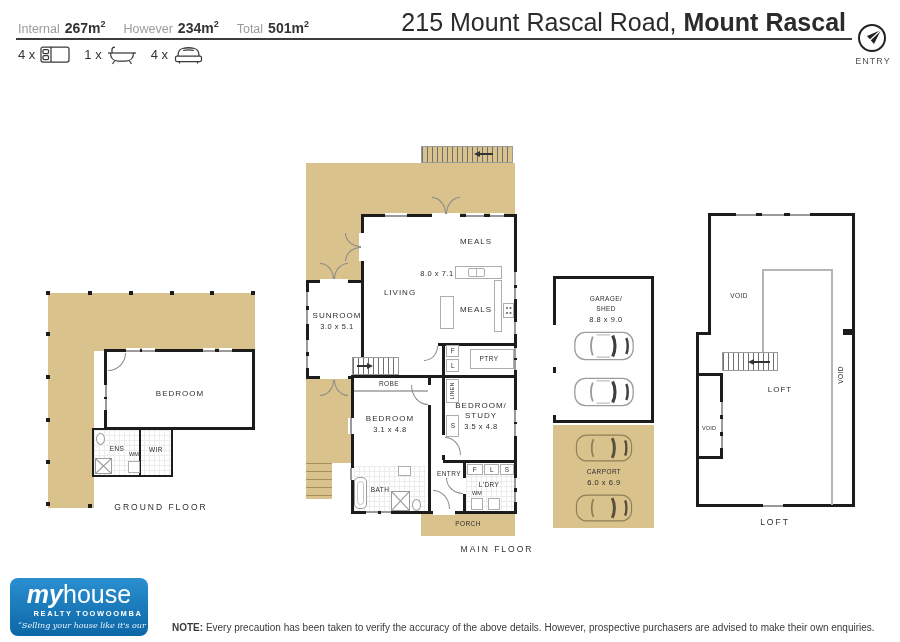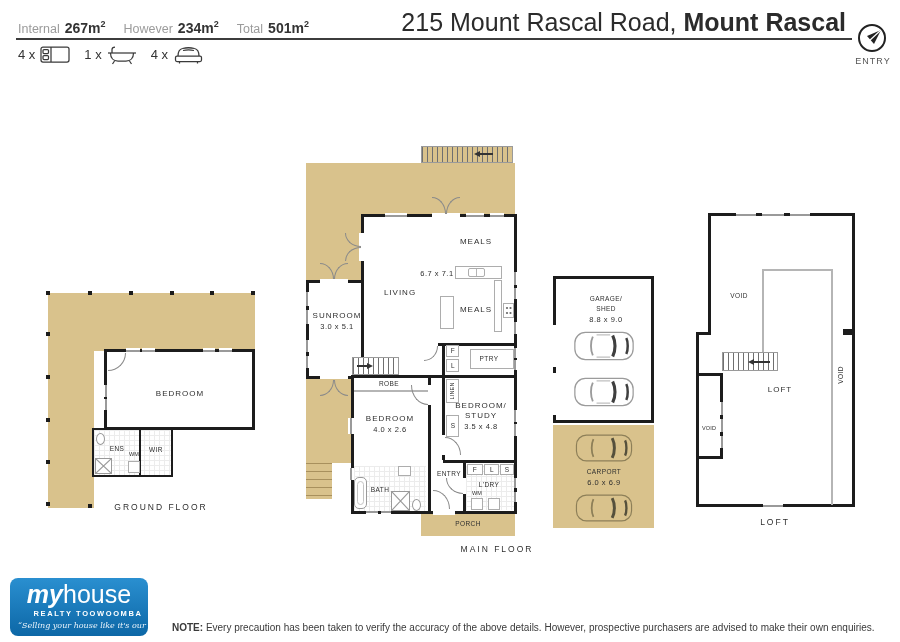--- a/index.html
+++ b/index.html
@@ -265,25 +265,25 @@
     <div class="lbl s6" style="left:492px;top:470px;">L</div>
     <div class="abs obox" style="left:500px;top:464px;width:14px;height:11px;"></div>
     <div class="lbl s6" style="left:507px;top:470px;">S</div>
     <div class="abs obox" style="left:471px;top:498px;width:12px;height:12px;"></div>
     <div class="lbl s5" style="left:477px;top:494px;">WM</div>
     <div class="abs obox" style="left:488px;top:498px;width:12px;height:12px;"></div>
 
     <div class="lbl" style="left:337px;top:316px;">SUNROOM</div>
     <div class="lbl dim" style="left:337px;top:327px;">3.0 x 5.1</div>
     <div class="lbl" style="left:400px;top:293px;">LIVING</div>
-    <div class="lbl dim" style="left:437px;top:274px;">6.7 x 7.1</div>
+    <div class="lbl dim" style="left:437px;top:274px;">8.0 x 7.1</div>
     <div class="lbl" style="left:476px;top:242px;">MEALS</div>
     <div class="lbl" style="left:476px;top:310px;">MEALS</div>
     <div class="lbl" style="left:390px;top:419px;">BEDROOM</div>
-    <div class="lbl dim" style="left:390px;top:430px;">4.0 x 2.6</div>
+    <div class="lbl dim" style="left:390px;top:430px;">3.1 x 4.8</div>
     <div class="lbl" style="left:481px;top:406px;">BEDROOM/</div>
     <div class="lbl" style="left:481px;top:416px;">STUDY</div>
     <div class="lbl dim" style="left:481px;top:427px;">3.5 x 4.8</div>
     <div class="lbl s6" style="left:449px;top:474px;">ENTRY</div>
     <div class="lbl s6" style="left:380px;top:490px;">BATH</div>
     <div class="lbl s6" style="left:489px;top:485px;">L'DRY</div>
     <div class="lbl s6" style="left:468px;top:524px;">PORCH</div>
     <div class="lbl cap" style="left:497px;top:549px;">MAIN FLOOR</div>
   </div>
 

